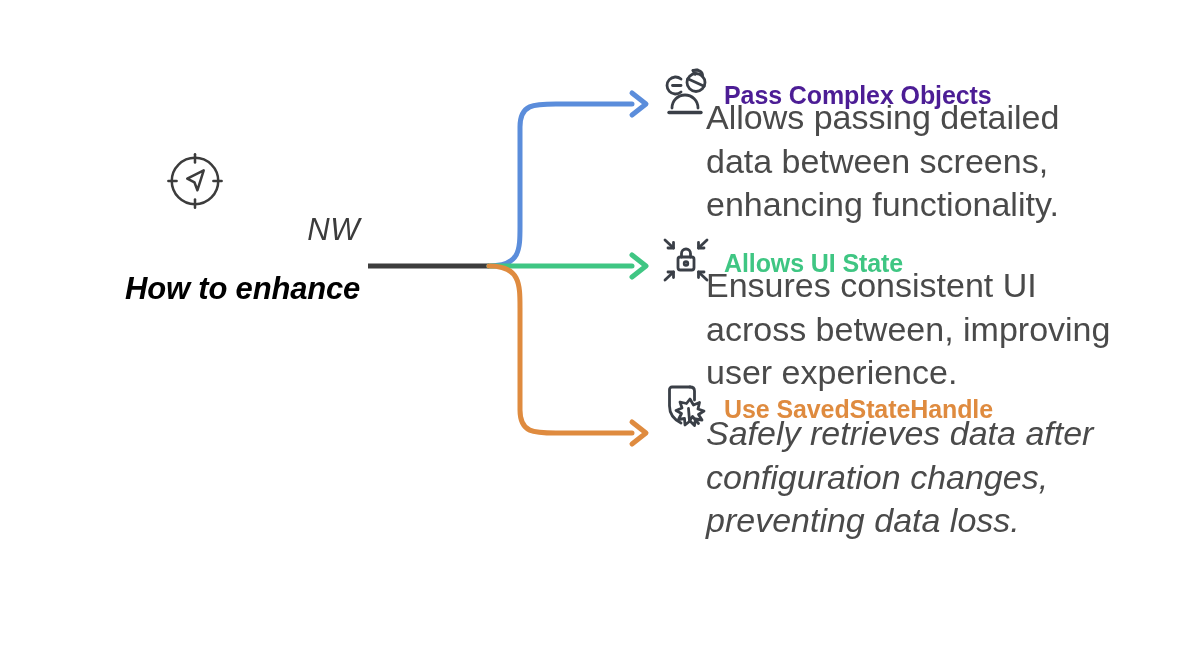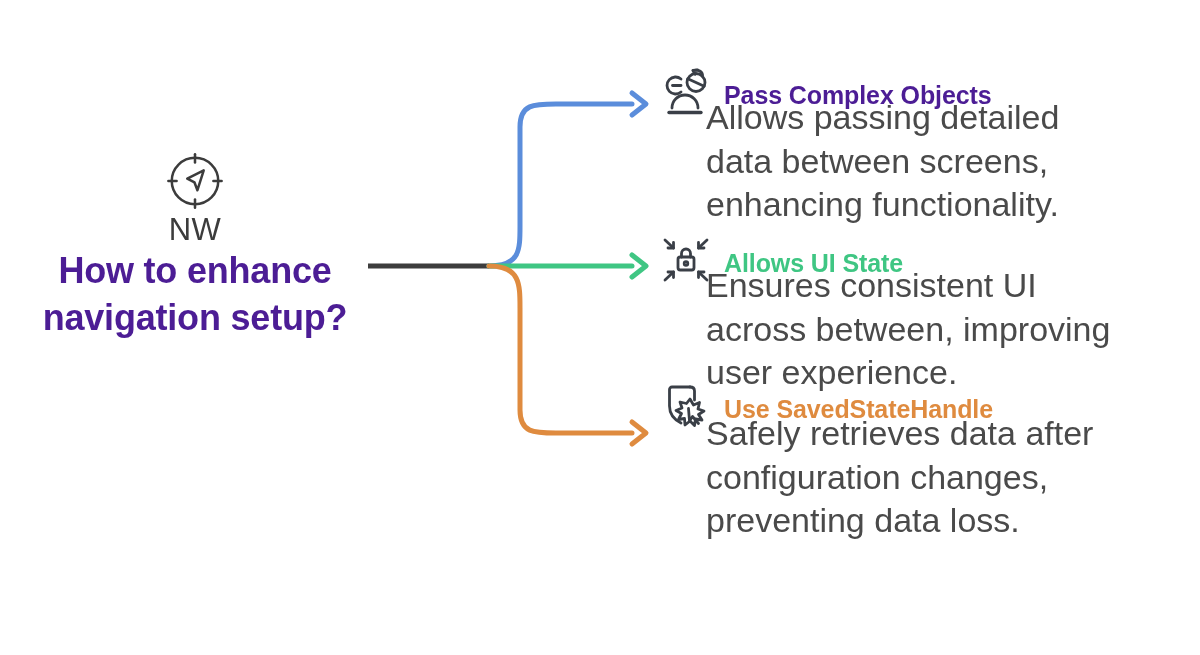--- a/index.html
+++ b/index.html
@@ -31,41 +31,43 @@
     height: 655px;
     pointer-events: none;
   }
 
   
   .root-node {
     position: absolute;
     left: 30px;
     top: 150px;
     width: 330px;
-    text-align: center;
+    text-align: right;
+    font-style: italic;
   }
   .root-icon {
     display: block;
     margin: 0 auto;
     width: 62px;
     height: 62px;
   }
   .root-icon-label {
     display: block;
     font-size: 31px;
     color: #3c3c3c;
     letter-spacing: 0.5px;
     margin-top: 2px;
     line-height: 1.05;
     font-weight: 400;
   }
   .root-title {
-    font-size: 36px;
+    margin-top: 22px;
+    font-size: 31px;
     font-weight: bold;
-    color: #4c1d95;
+    color: #000000;
     line-height: 1.32;
     letter-spacing: -0.2px;
   }
 
   
   .branch {
     position: absolute;
     left: 660px;
     width: 520px;
   }
@@ -101,21 +103,21 @@
   #branch-0 { top: 82px; }
   #branch-1 { top: 250px; }
   #branch-2 { top: 396px; }
 
   #branch-0 .branch-title { color: #4c1d95; }
   #branch-1 .branch-title { color: #3fc683; }
   #branch-2 .branch-title { color: #df8b3f; }
 
   #branch-0 .branch-desc { margin-top: 14px; }
   #branch-1 .branch-desc { margin-top: 14px; }
-  #branch-2 .branch-desc { margin-top: 16px; }
+  #branch-2 .branch-desc { margin-top: 16px; font-style: italic; }
 </style>
 </head>
 <body>
 
 <div id="diagram">
 
   <svg id="connectors" viewBox="0 0 1200 655">
 
     <path d="M368 266 L489 266" stroke="#3d3d3d" stroke-width="5" fill="none" stroke-linecap="butt"></path>
 
@@ -134,21 +136,20 @@
       <circle cx="32" cy="32" r="24" fill="none" stroke="#3c3c3c" stroke-width="2.6"></circle>
       <line x1="32" y1="4.5" x2="32" y2="13" stroke="#3c3c3c" stroke-width="2.6" stroke-linecap="round"></line>
       <line x1="32" y1="51" x2="32" y2="59.5" stroke="#3c3c3c" stroke-width="2.6" stroke-linecap="round"></line>
       <line x1="4.5" y1="32" x2="13" y2="32" stroke="#3c3c3c" stroke-width="2.6" stroke-linecap="round"></line>
       <line x1="51" y1="32" x2="59.5" y2="32" stroke="#3c3c3c" stroke-width="2.6" stroke-linecap="round"></line>
       <path d="M41 21 L24 29.5 L31.5 33.5 L34.5 41.5 Z" fill="none" stroke="#3c3c3c" stroke-width="2.6" stroke-linejoin="round" stroke-linecap="round"></path>
     </svg>
     <span class="root-icon-label">NW</span>
     <div class="root-title">
       <div>How to enhance</div>
-      <div>navigation setup?</div>
     </div>
   </div>
 
   <div class="branch" id="branch-0">
     <div class="branch-head">
       <svg class="branch-icon" viewBox="0 0 52 52">
         <g fill="none" stroke="#3a3f47" stroke-width="2.8" stroke-linecap="round" stroke-linejoin="round">
 
           <path d="M21 13 A 8.5 8.5 0 1 0 21 26"></path>
           <line x1="12.5" y1="19.5" x2="21" y2="19.5"></line>

